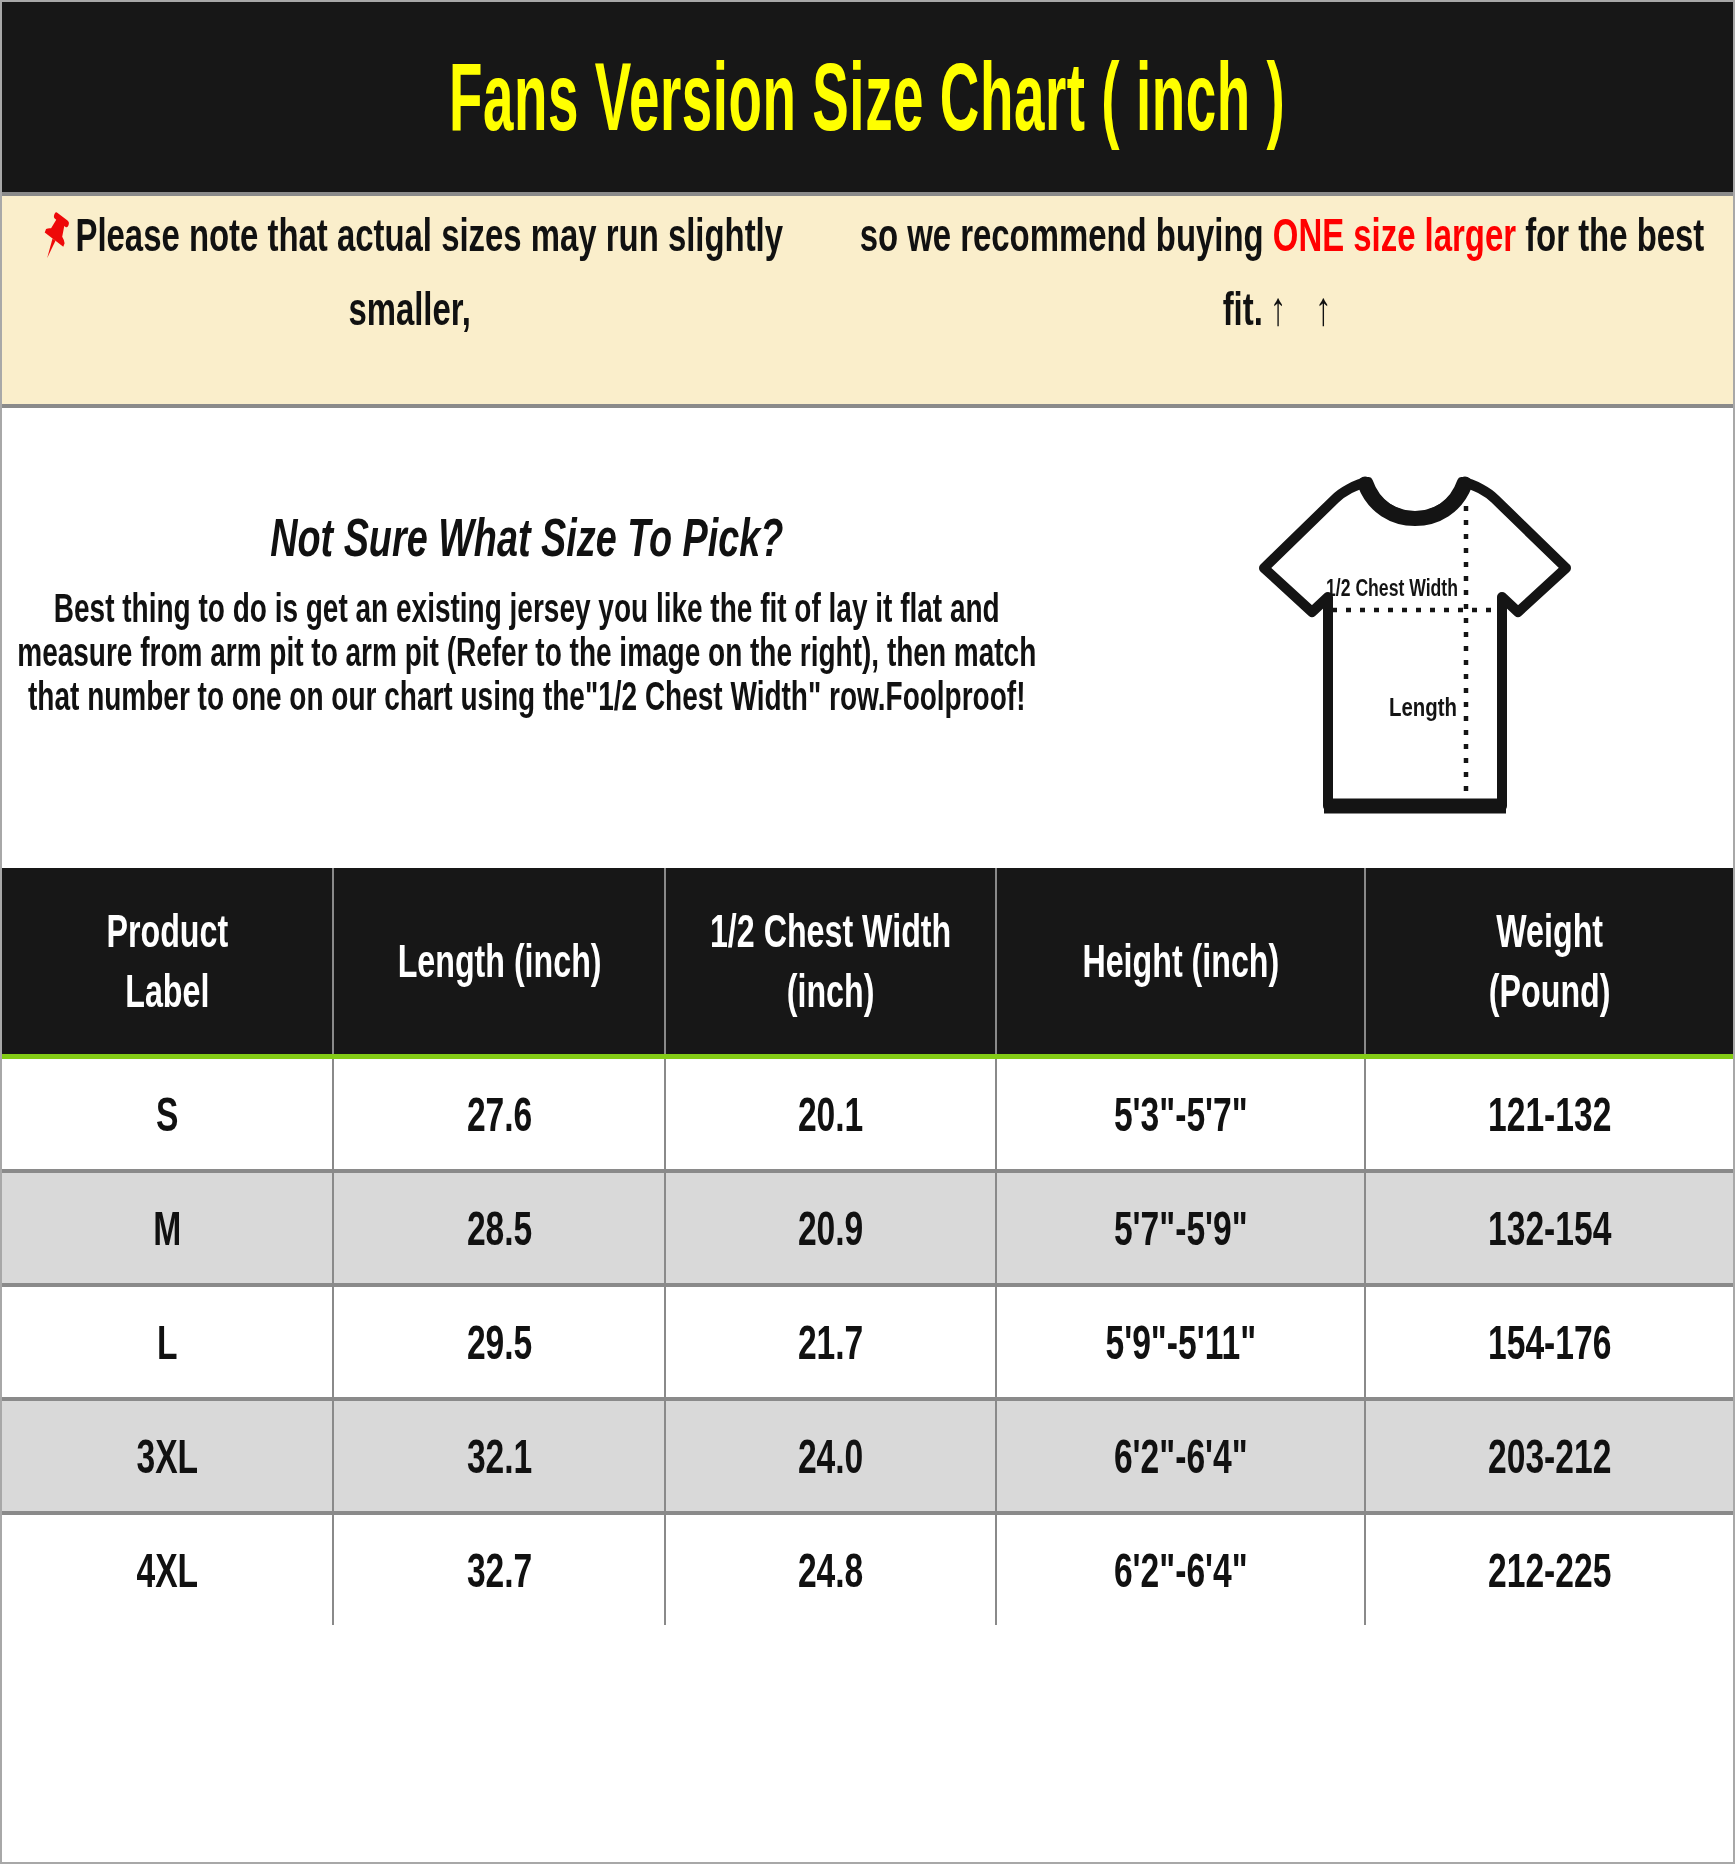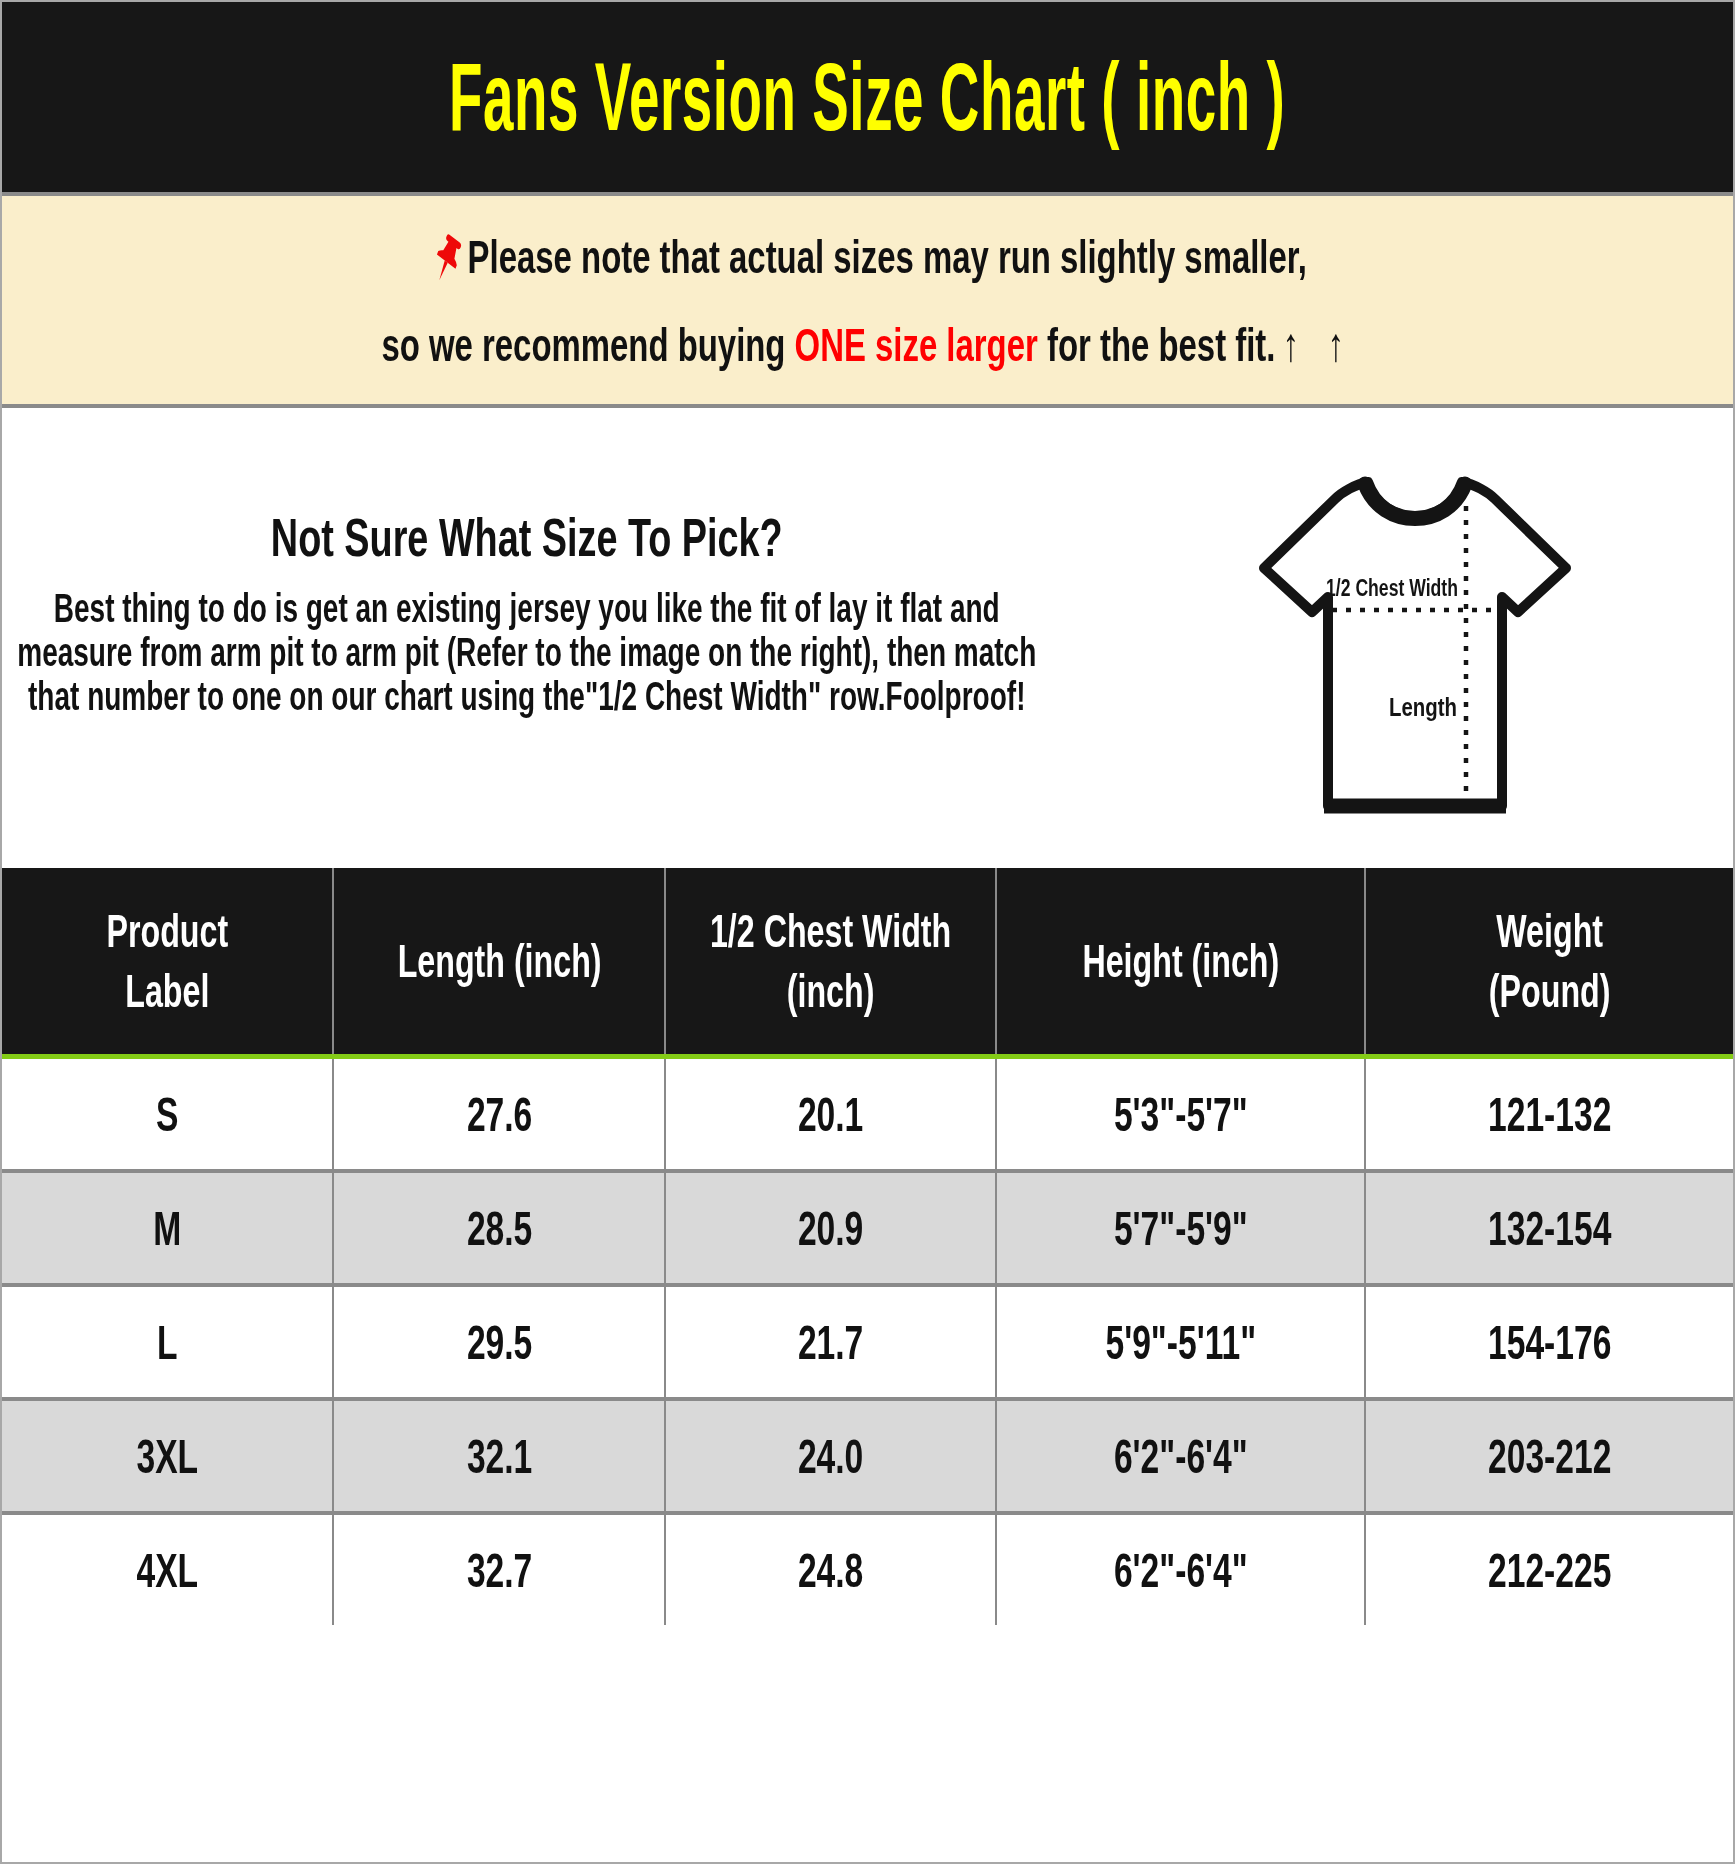--- a/index.html
+++ b/index.html
@@ -10,29 +10,29 @@
   }
   
   .sq{display:block;width:143%;margin-left:-21.5%;transform:scaleX(.70);transform-origin:50% 50%;text-align:center;}
   .sq-title{width:176%;margin-left:-38%;transform:scaleX(.57);}
   
   .title-bar{height:190px;background:#171717;display:flex;align-items:center;justify-content:center;
     border-bottom:4px solid #8a8a8a;}
   .title-bar h1{margin:12px;font-size:96px;letter-spacing:1px;color:#ffff00;width:100%;}
   
   .note-bar{height:212px;background:#faeecb;border-bottom:4px solid #8a8a8a;
-    display:flex;flex-direction:column;justify-content:center;gap:14px;padding-top:2px;box-sizing:border-box;}
+    display:flex;justify-content:center;gap:14px;padding-top:2px;box-sizing:border-box;}
   .note-line{font-size:47px;line-height:74px;}
   .note-line .red{color:#ff0000;}
   .pin{display:inline-block;vertical-align:-14px;margin-right:2px;}
   .arrows{letter-spacing:14px;margin-left:10px;}
   
   .info{position:relative;height:460px;background:#ffffff;}
   .guide{position:absolute;left:0;top:98px;width:1050px;}
-  .guide h2{margin:0 0 18px 0;font-size:54px;}
+  .guide h2{margin:0 0 18px 0;font-size:54px;font-style:italic;}
   .guide-body{font-size:40px;line-height:44px;}
   .shirt-wrap{position:absolute;left:1248px;top:50px;width:330px;height:372px;}
   
   table.size{width:100%;border-collapse:collapse;table-layout:fixed;}
   table.size th,table.size td{border-left:2px solid #8a8a8a;border-right:2px solid #8a8a8a;padding:0;}
   table.size th:first-child,table.size td:first-child{border-left:none;}
   table.size th:last-child,table.size td:last-child{border-right:none;}
   thead tr{border-bottom:5px solid #84cc16;}
   tbody tr{border-bottom:4px solid #8a8a8a;}
   tbody tr:last-child{border-bottom:none;}

